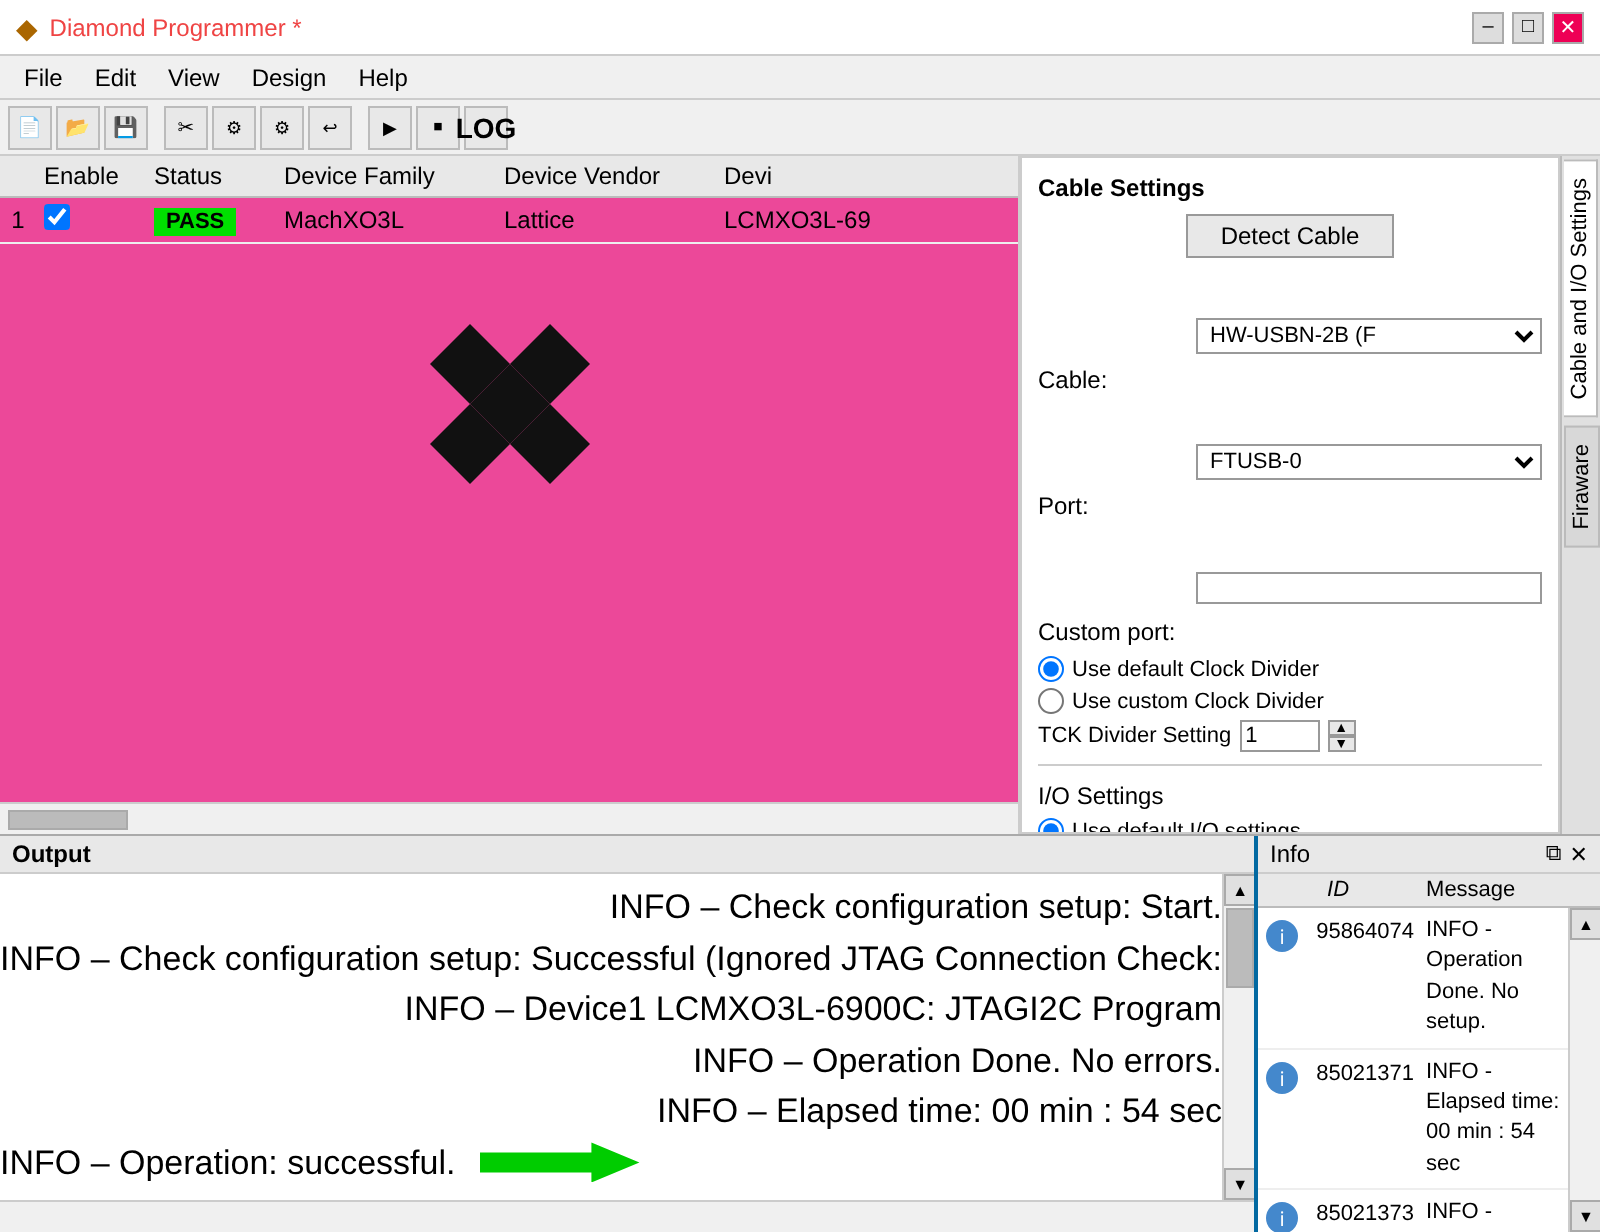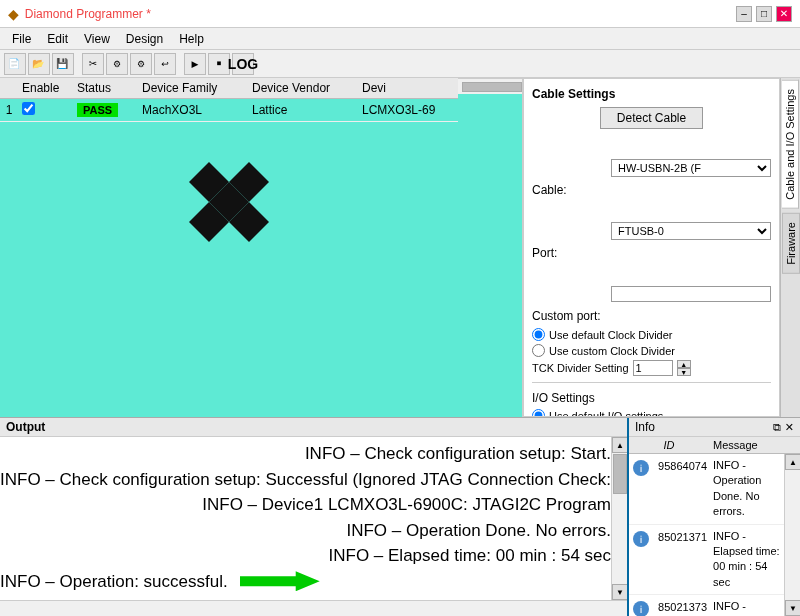--- a/index.html
+++ b/index.html
@@ -97,23 +97,24 @@
     
     .top-section {
       display: flex;
       height: 340px;
       border-bottom: 1px solid #aaa;
     }
 
     
     .device-area {
       flex: 1;
-      background: #5eead4;
+      background: #ec4899;
       border-right: 1px solid #ccc;
       display: flex;
+      flex-direction: column;
     }
     .device-table {
       flex: 1;
       overflow: hidden;
     }
     .device-table-header {
       display: flex;
       background: #e8e8e8;
       border-bottom: 1px solid #bbb;
       padding: 3px 0;
@@ -590,21 +591,21 @@
         <div class="info-col-id">ID</div>
         <div class="info-col-msg">Message</div>
       </div>
       <div style="display:flex;flex:1;overflow:hidden;">
         <div style="flex:1;overflow-y:auto;">
           <div class="info-row">
             <div style="display:flex;align-items:flex-start;padding-top:2px;">
               <div class="info-icon">ℹ</div>
               <div class="info-id">95864074</div>
             </div>
-            <div class="info-msg">INFO - Operation Done. No errors.</div>
+            <div class="info-msg">INFO - Operation Done. No setup.</div>
           </div>
           <div class="info-row">
             <div style="display:flex;align-items:flex-start;padding-top:2px;">
               <div class="info-icon">ℹ</div>
               <div class="info-id">85021371</div>
             </div>
             <div class="info-msg">INFO - Elapsed time: 00 min : 54 sec</div>
           </div>
           <div class="info-row">
             <div style="display:flex;align-items:flex-start;padding-top:2px;">

